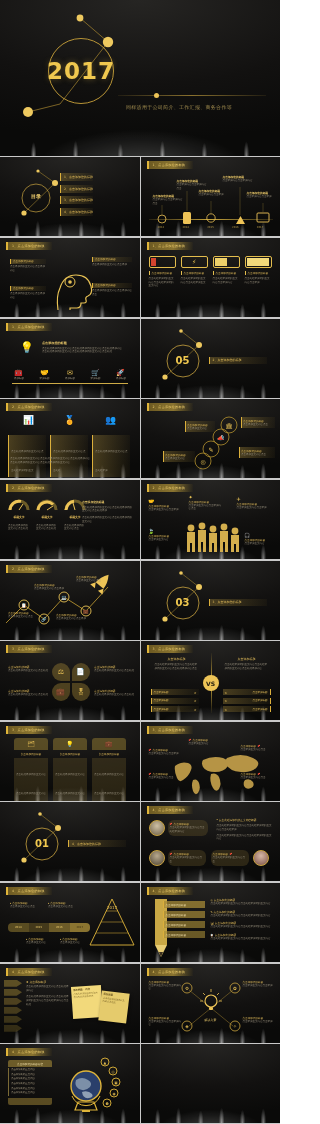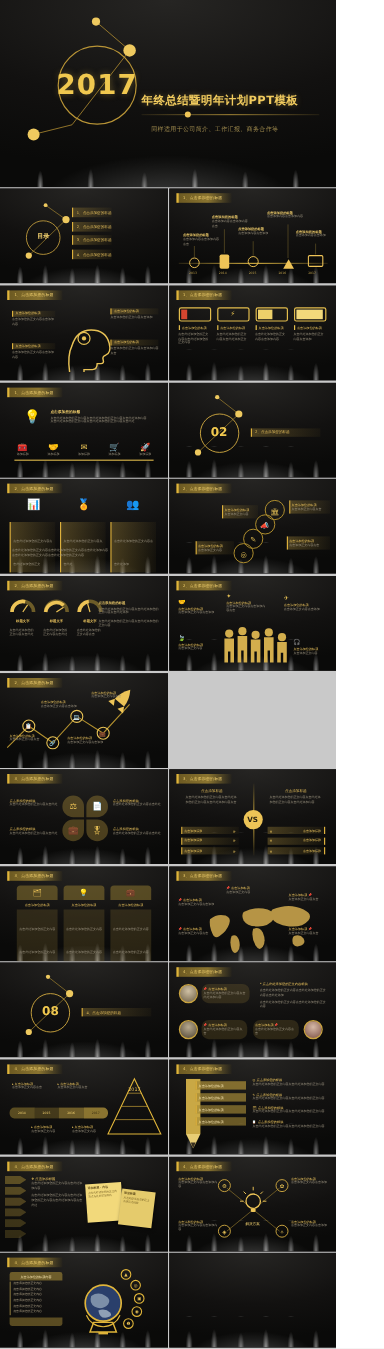--- a/index.html
+++ b/index.html
@@ -59,21 +59,20 @@
     <svg width="280" height="157" style="position:absolute;inset:0">
       <line x1="80" y1="18" x2="108" y2="42" stroke="#a8862f" stroke-width=".7"></line>
       <line x1="108" y1="42" x2="60" y2="104" stroke="#a8862f" stroke-width=".7"></line>
       <line x1="28" y1="112" x2="60" y2="104" stroke="#a8862f" stroke-width=".7"></line>
       <circle cx="80" cy="18" r="3.4" fill="#eec95f"></circle>
       <circle cx="108" cy="42" r="5.2" fill="#eec95f"></circle>
       <circle cx="28" cy="112" r="5" fill="#eec95f"></circle>
     </svg>
     <div class="hring"></div>
     <div class="hyear">2017</div>
-    <div class="htitle">年终总结暨明年计划PPT模板</div>
     <div class="hrule"></div>
     <div class="hsub">同样适用于公司简介、工作汇报、商务合作等</div>
   </div>
 
   <div class="row">
     <div class="slide">
       <div class="bg"></div>
         <div class="streaks"></div>
       <svg width="140" height="79" style="position:absolute;inset:0">
         <line x1="38" y1="14" x2="55" y2="26" stroke="#9c7f2e" stroke-width=".6"></line>
@@ -272,21 +271,21 @@
       <div class="bg"></div>
         <div class="streaks"></div>
       <svg width="140" height="79" style="position:absolute;inset:0">
         <line x1="40" y1="12" x2="58" y2="26" stroke="#9c7f2e" stroke-width=".6"></line>
         <line x1="58" y1="26" x2="24" y2="58" stroke="#9c7f2e" stroke-width=".6"></line>
         <circle cx="40" cy="12" r="1.8" fill="#eec95f"></circle>
           <circle cx="58" cy="26" r="3" fill="#eec95f"></circle>
         <circle cx="24" cy="58" r="2.6" fill="#eec95f"></circle>
         <circle cx="42" cy="42" r="16" fill="none" stroke="#c9a33f" stroke-width=".8"></circle>
       </svg>
-      <div style="position:absolute;left:26px;top:36px;width:32px;text-align:center;font-size:10px;font-weight:bold;color:#f0c84f">02</div>
+      <div style="position:absolute;left:26px;top:36px;width:32px;text-align:center;font-size:10px;font-weight:bold;color:#f0c84f">05</div>
       <div class="bar" style="position:absolute;left:68px;top:38px;width:58px;height:7px;display:flex;align-items:center;padding-left:3px">
           <span class="g" style="font-size:3px">2、点击添加您的标题</span>
         </div>
     </div>
   </div>
 
   <div class="row">
     <div class="slide">
       <div class="bg"></div>
         <div class="streaks"></div>
@@ -486,20 +485,36 @@
       <div style="position:absolute;left:56px;top:52px;width:32px">
         <div class="g" style="font-size:2.6px">点击添加您的标题</div>
           <div class="txt">点击添加正文内容点击添加</div>
         </div>
       <div style="position:absolute;left:76px;top:14px;width:32px">
         <div class="g" style="font-size:2.6px">点击添加您的标题</div>
           <div class="txt">点击添加正文内容点击</div>
         </div>
     </div>
 
+    <div class="slide">
+      <div class="bg"></div>
+        <div class="streaks"></div>
+      <svg width="140" height="79" style="position:absolute;inset:0">
+        <line x1="40" y1="12" x2="58" y2="26" stroke="#9c7f2e" stroke-width=".6"></line>
+        <line x1="58" y1="26" x2="24" y2="58" stroke="#9c7f2e" stroke-width=".6"></line>
+        <circle cx="40" cy="12" r="1.8" fill="#eec95f"></circle>
+          <circle cx="58" cy="26" r="3" fill="#eec95f"></circle>
+        <circle cx="24" cy="58" r="2.6" fill="#eec95f"></circle>
+        <circle cx="42" cy="42" r="16" fill="none" stroke="#c9a33f" stroke-width=".8"></circle>
+      </svg>
+      <div style="position:absolute;left:26px;top:36px;width:32px;text-align:center;font-size:10px;font-weight:bold;color:#f0c84f">03</div>
+      <div class="bar" style="position:absolute;left:68px;top:38px;width:58px;height:7px;display:flex;align-items:center;padding-left:3px">
+          <span class="g" style="font-size:3px">3、点击添加您的标题</span>
+        </div>
+    </div>
   </div>
 
   <div class="row">
     <div class="slide">
       <div class="bg"></div>
         <div class="streaks"></div>
       <div class="hdr">
           <span>3、点击添加您的标题</span>
         </div>
       <div style="position:absolute;left:52px;top:22px;display:grid;grid-template-columns:18px 18px;grid-gap:2px">
@@ -643,21 +658,21 @@
       <div class="bg"></div>
         <div class="streaks"></div>
       <svg width="140" height="79" style="position:absolute;inset:0">
         <line x1="40" y1="12" x2="58" y2="26" stroke="#9c7f2e" stroke-width=".6"></line>
         <line x1="58" y1="26" x2="24" y2="58" stroke="#9c7f2e" stroke-width=".6"></line>
         <circle cx="40" cy="12" r="1.8" fill="#eec95f"></circle>
           <circle cx="58" cy="26" r="3" fill="#eec95f"></circle>
         <circle cx="24" cy="58" r="2.6" fill="#eec95f"></circle>
         <circle cx="42" cy="42" r="16" fill="none" stroke="#c9a33f" stroke-width=".8"></circle>
       </svg>
-      <div style="position:absolute;left:26px;top:36px;width:32px;text-align:center;font-size:10px;font-weight:bold;color:#f0c84f">08</div>
+      <div style="position:absolute;left:26px;top:36px;width:32px;text-align:center;font-size:10px;font-weight:bold;color:#f0c84f">01</div>
       <div class="bar" style="position:absolute;left:68px;top:38px;width:58px;height:7px;display:flex;align-items:center;padding-left:3px">
           <span class="g" style="font-size:3px">4、点击添加您的标题</span>
         </div>
     </div>
 
     <div class="slide">
       <div class="bg"></div>
         <div class="streaks"></div>
       <div class="hdr">
           <span>4、点击添加您的标题</span>

